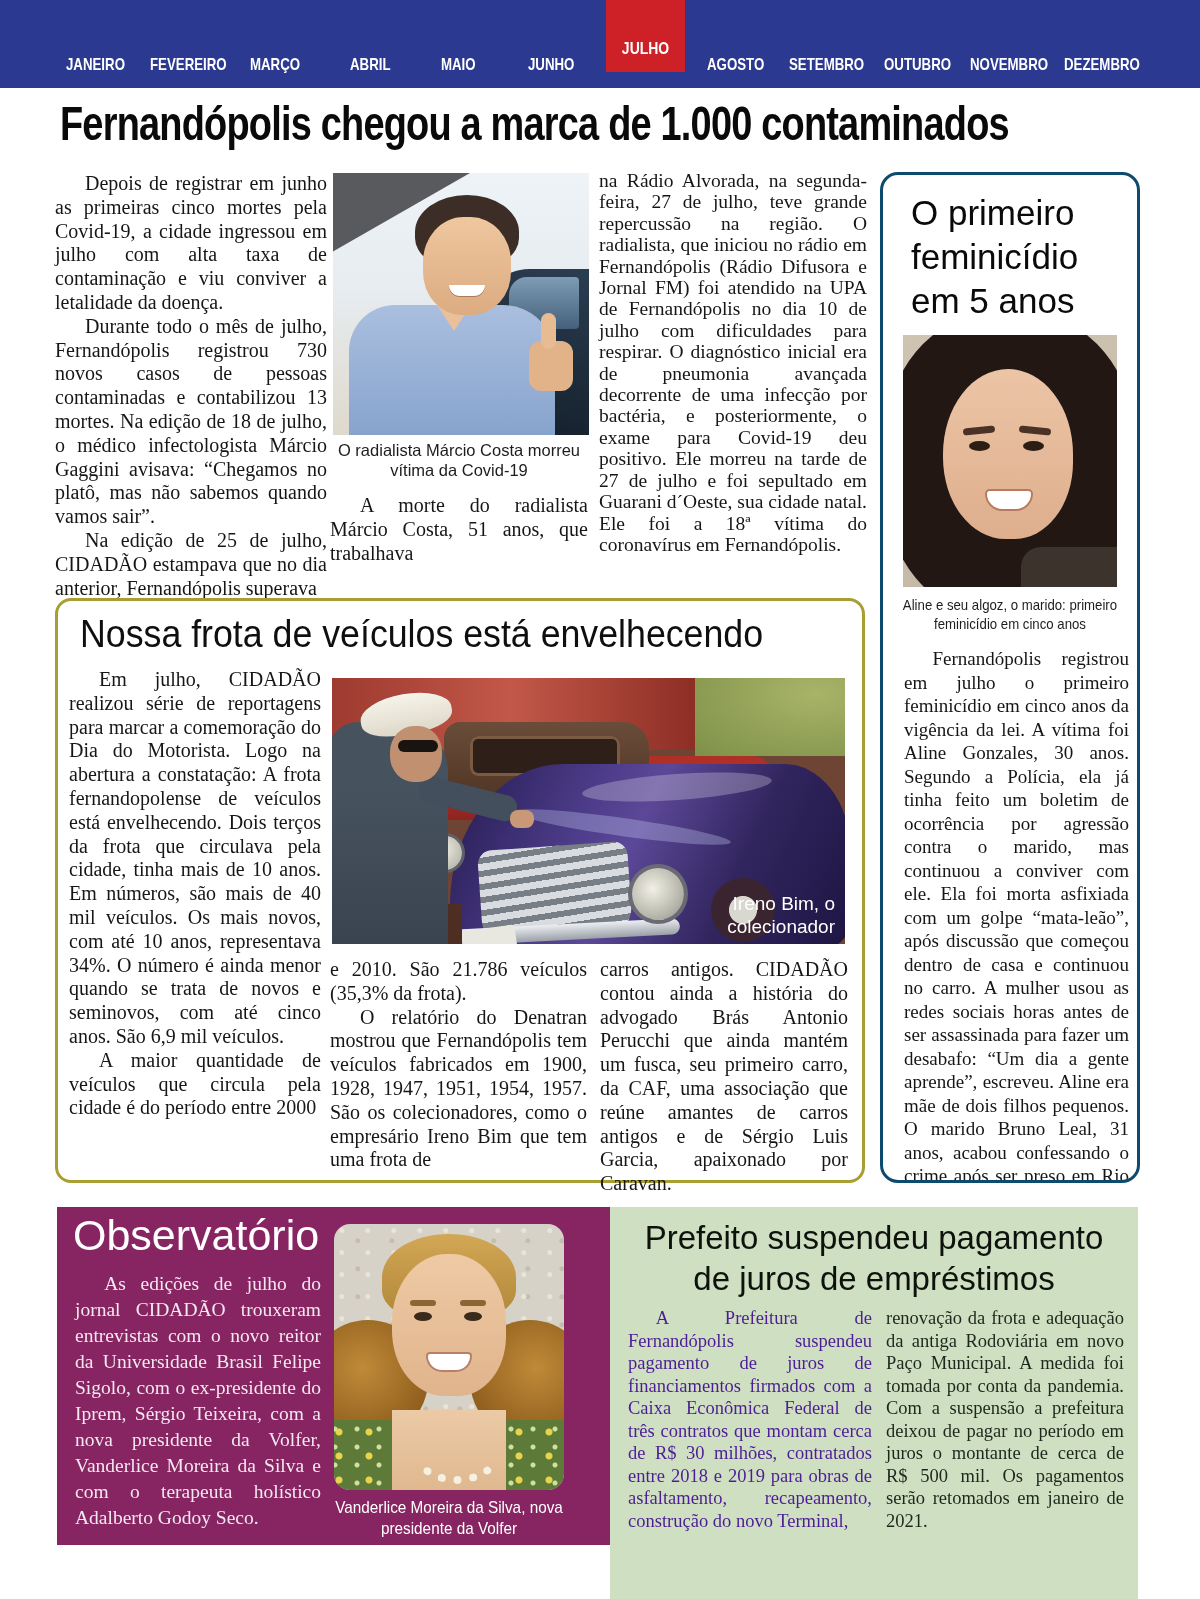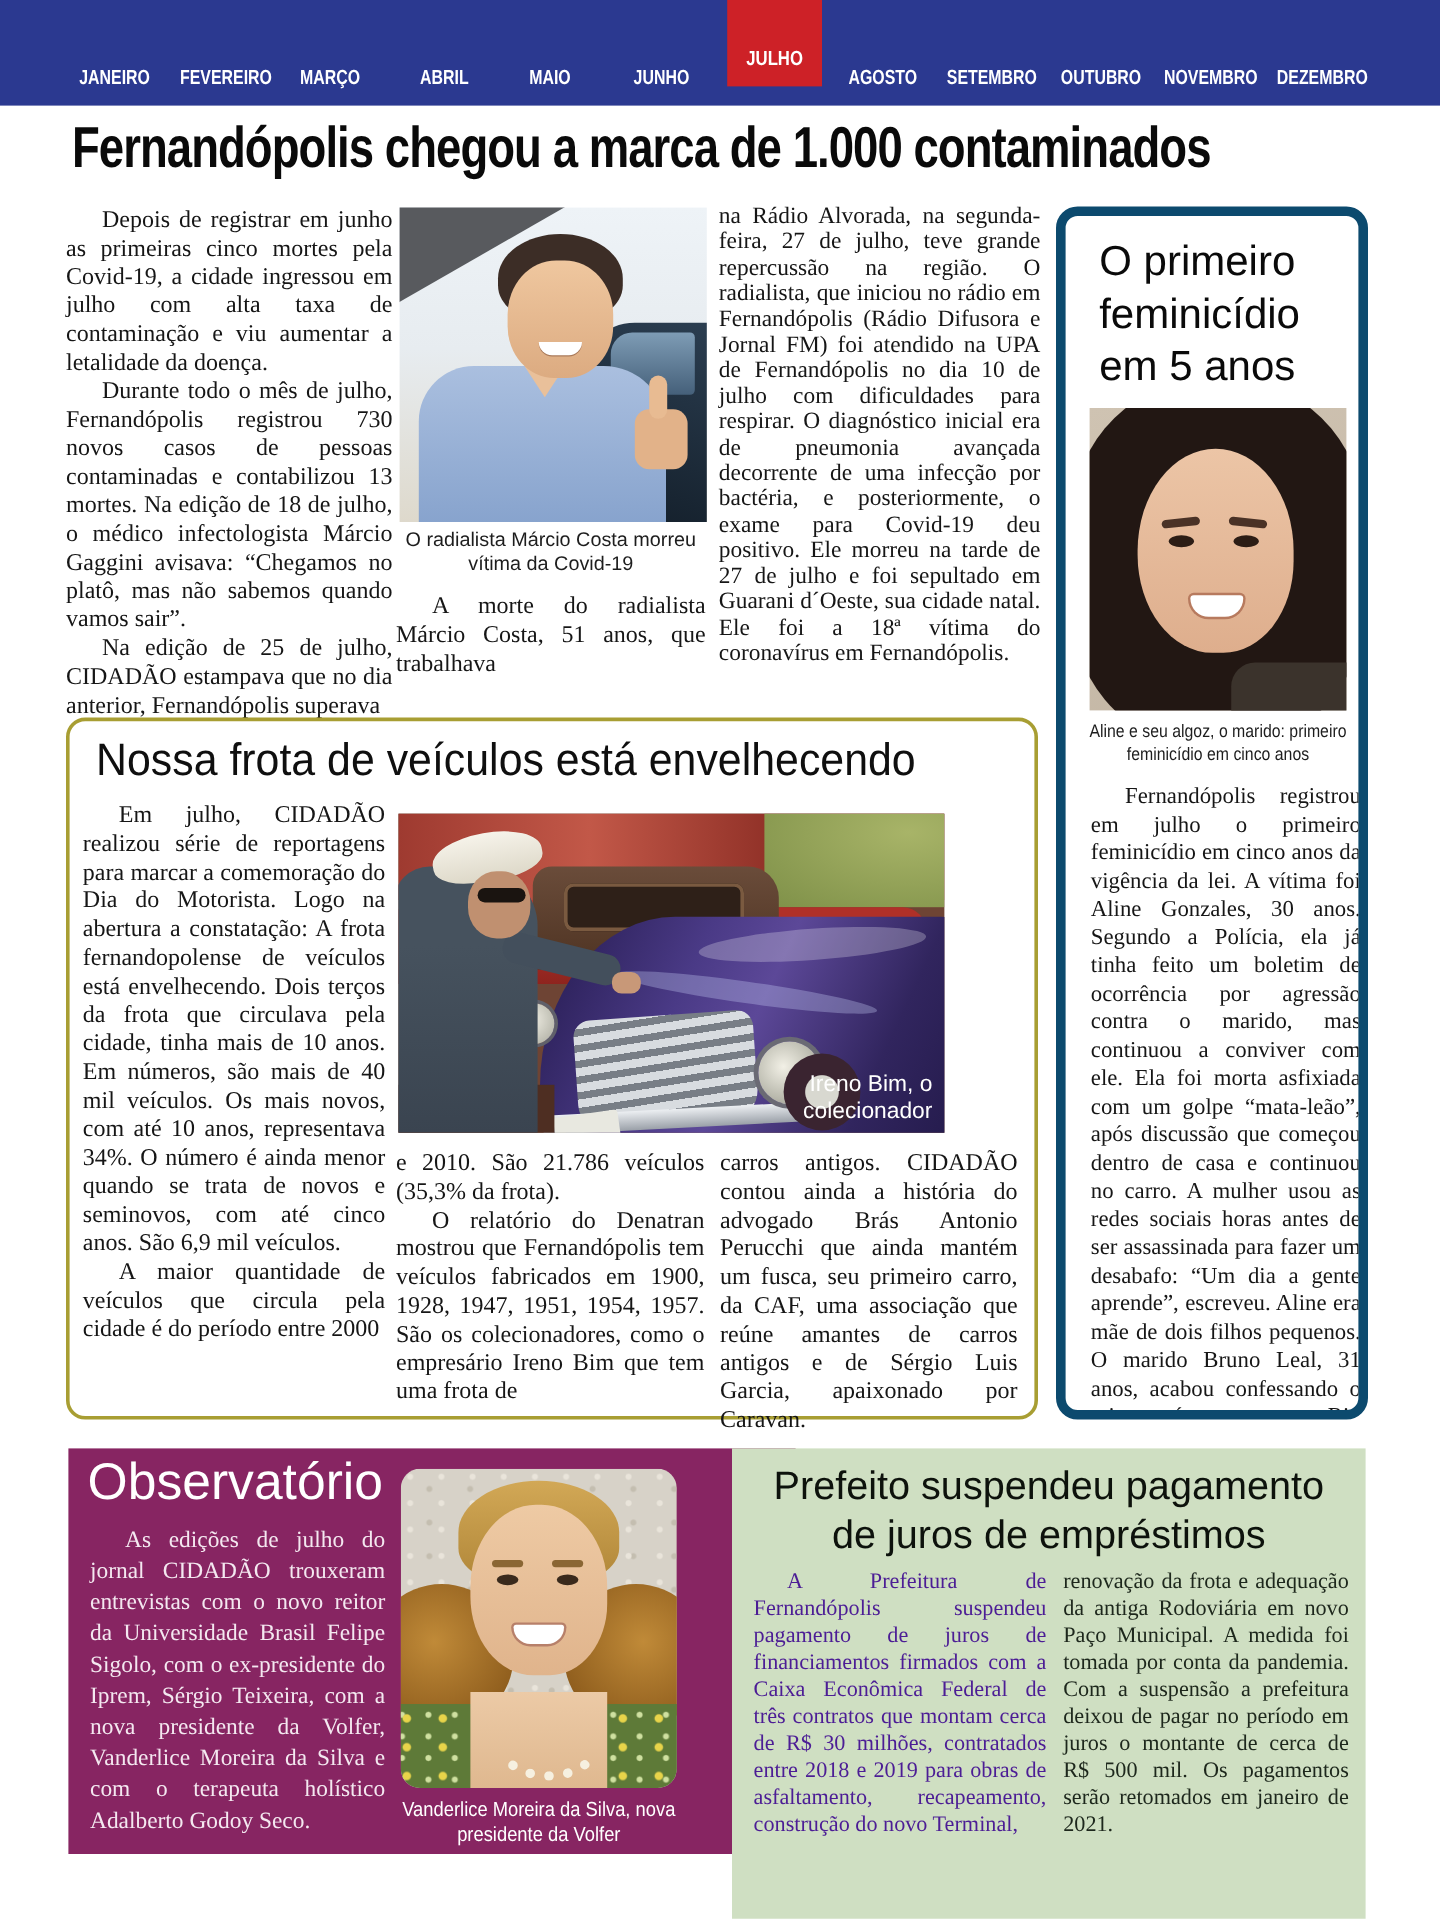--- a/index.html
+++ b/index.html
@@ -42,21 +42,21 @@
   .ph1-shirt{left:16px;top:132px;width:206px;height:132px;background:linear-gradient(180deg,#aabfdf,#87a3cd);border-radius:46px 52px 0 0;}
   .ph1-collar{left:104px;top:132px;width:34px;height:26px;background:#e9c09a;clip-path:polygon(0 0,100% 0,50% 100%);}
   .ph1-hair{left:82px;top:22px;width:104px;height:74px;background:#3c2d26;border-radius:50% 50% 42% 42%;}
   .ph1-face{left:90px;top:44px;width:88px;height:98px;background:linear-gradient(#efc79f,#dcab81);border-radius:46% 46% 44% 44%;}
   .ph1-smile{left:116px;top:112px;width:36px;height:11px;background:#fff;border-radius:0 0 18px 18px;box-shadow:0 1px 0 #aa7a5a;}
   .ph1-fist{left:196px;top:168px;width:44px;height:50px;background:#e2b289;border-radius:12px;}
   .ph1-thumb{left:208px;top:140px;width:15px;height:36px;background:#e8bb92;border-radius:8px;}
 
   
   .sidebox{position:absolute;left:880px;top:172px;width:260px;height:1011px;background:#fff;
-           border:8px solid #0c4a6e;border-radius:18px;box-sizing:border-box;overflow:hidden;}
+           border:3px solid #0c4a6e;border-radius:18px;box-sizing:border-box;overflow:hidden;}
   .side-title{position:absolute;left:28px;top:16px;width:212px;
               font:35px/44px "Liberation Sans",sans-serif;color:#0a0a0a;}
   .ph2{position:absolute;left:20px;top:160px;width:214px;height:252px;overflow:hidden;
        background:linear-gradient(160deg,#cfc3b2,#c3b6a4);}
   .ph2 div{position:absolute;}
   .ph2-hair{left:-18px;top:-20px;width:250px;height:300px;background:#221713;border-radius:42%;}
   .ph2-face{left:40px;top:34px;width:130px;height:170px;background:linear-gradient(#ecc5a6,#deae8d);border-radius:50% 50% 45% 48%;}
   .ph2-browL{left:60px;top:92px;width:32px;height:7px;background:#4a3226;border-radius:4px;transform:rotate(-6deg);}
   .ph2-browR{left:116px;top:92px;width:32px;height:7px;background:#4a3226;border-radius:4px;transform:rotate(6deg);}
   .ph2-eyeL{left:66px;top:106px;width:21px;height:10px;background:#2c1d15;border-radius:50%;}
@@ -69,21 +69,21 @@
   
   .fleetbox{position:absolute;left:55px;top:598px;width:810px;height:585px;background:#fff;
             border:3px solid #a89e33;border-radius:16px;box-sizing:border-box;}
   .fleet-title{position:absolute;left:22px;top:12px;font:400 38px "Liberation Sans",sans-serif;
                color:#0f0f0f;white-space:nowrap;transform:scaleX(.94);transform-origin:left top;}
   .fcol1{left:69px;top:668px;width:252px;height:500px;}
   .fcol2{left:330px;top:958px;width:257px;height:212px;}
   .fcol3{left:600px;top:958px;width:248px;height:212px;}
 
   
-  .ph3{position:absolute;left:332px;top:678px;width:455px;height:266px;overflow:hidden;background:#6e4434;}
+  .ph3{position:absolute;left:332px;top:678px;width:513px;height:266px;overflow:hidden;background:#6e4434;}
   .ph3 div{position:absolute;}
   .ph3-canopy{left:0;top:0;width:100%;height:72px;background:linear-gradient(90deg,#9e3a30,#c25848 35%,#8e2f26 70%,#a84a3a);}
   .ph3-grass{right:0;top:0;width:150px;height:78px;background:radial-gradient(ellipse at 80% 20%,#a8b468,#7e9048);}
   .ph3-redcar{left:0;top:72px;width:280px;height:70px;background:linear-gradient(#c23a30,#8e241e);border-radius:10px 40px 0 0;}
   .ph3-redcar2{left:300px;top:78px;width:140px;height:50px;background:#b03028;border-radius:12px 20px 0 0;}
   .ph3-browncar{left:112px;top:44px;width:205px;height:86px;background:linear-gradient(#6a4c3a,#4e3322);border-radius:16px 26px 4px 4px;}
   .ph3-brownwin{left:138px;top:58px;width:150px;height:40px;background:#2e2018;border-radius:8px;box-shadow:inset 0 0 0 3px #7a5a40;}
   .ph3-car{left:118px;top:86px;width:400px;height:184px;
            background:linear-gradient(115deg,#241a4e 0%,#4a3a86 30%,#5c4898 45%,#31255e 70%,#1d1542 100%);
            border-radius:120px 70px 26px 40px / 150px 90px 30px 46px;}
@@ -156,21 +156,21 @@
   <span class="month m7">AGOSTO</span>
   <span class="month m8">SETEMBRO</span>
   <span class="month m9">OUTUBRO</span>
   <span class="month m10">NOVEMBRO</span>
   <span class="month m11">DEZEMBRO</span>
 </div>
 
 <div class="headline">Fernandópolis chegou a marca de 1.000 contaminados</div>
 
 <div class="serifcol col1">
-  <p>Depois de registrar em junho as primeiras cinco mortes pela Covid-19, a cidade ingressou em julho com alta taxa de contaminação e viu aumentar a letalidade da doença.</p>
+  <p>Depois de registrar em junho as primeiras cinco mortes pela Covid-19, a cidade ingressou em julho com alta taxa de contaminação e viu conviver a letalidade da doença.</p>
   <p>Durante todo o mês de julho, Fernandópolis registrou 730 novos casos de pessoas contaminadas e contabilizou 13 mortes. Na edição de 18 de julho, o médico infectologista Márcio Gaggini avisava: “Chegamos no platô, mas não sabemos quando vamos sair”.</p>
   <p>Na edição de 25 de julho, CIDADÃO estampava que no dia anterior, Fernandópolis superava</p>
 </div>
 
 <div class="ph1">
   <div class="ph1-awning"></div>
   <div class="ph1-car"></div>
   <div class="ph1-carwin"></div>
   <div class="ph1-shirt"></div>
   <div class="ph1-collar"></div>

